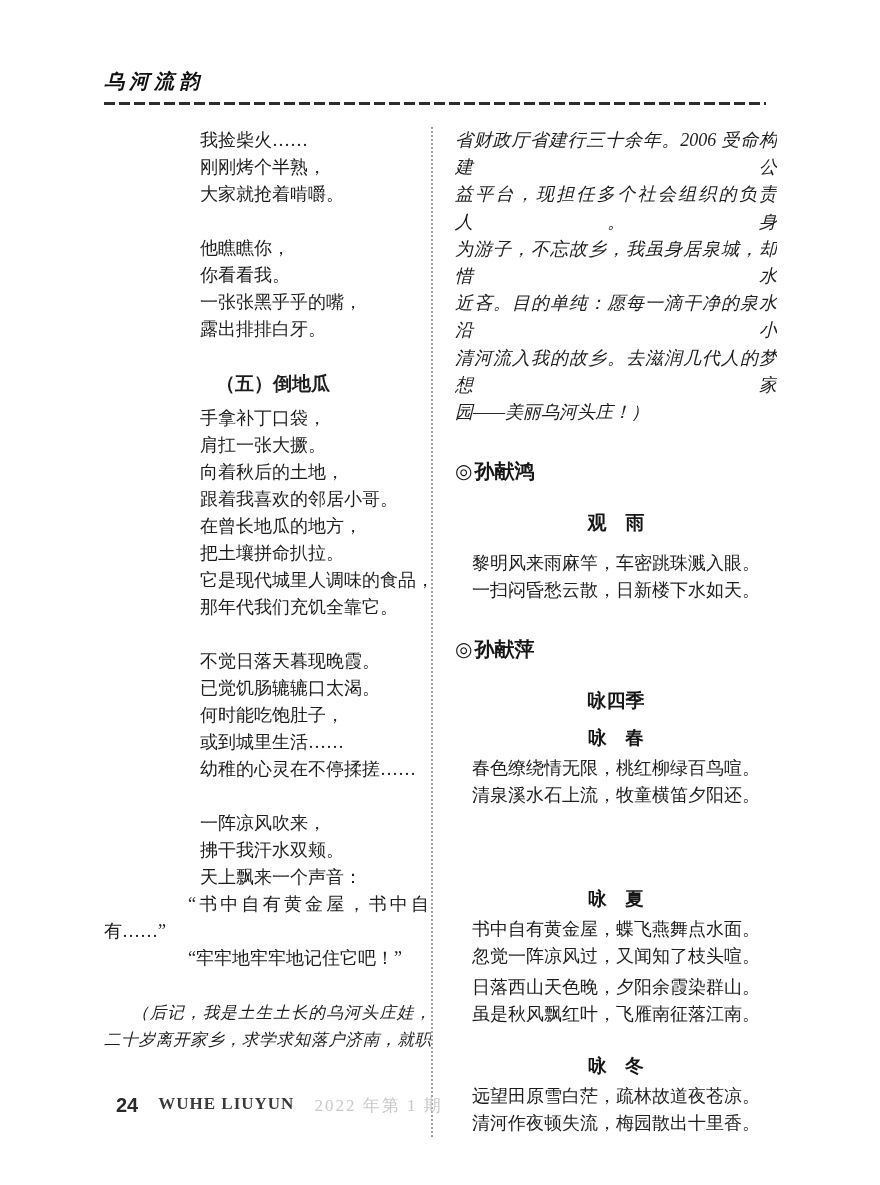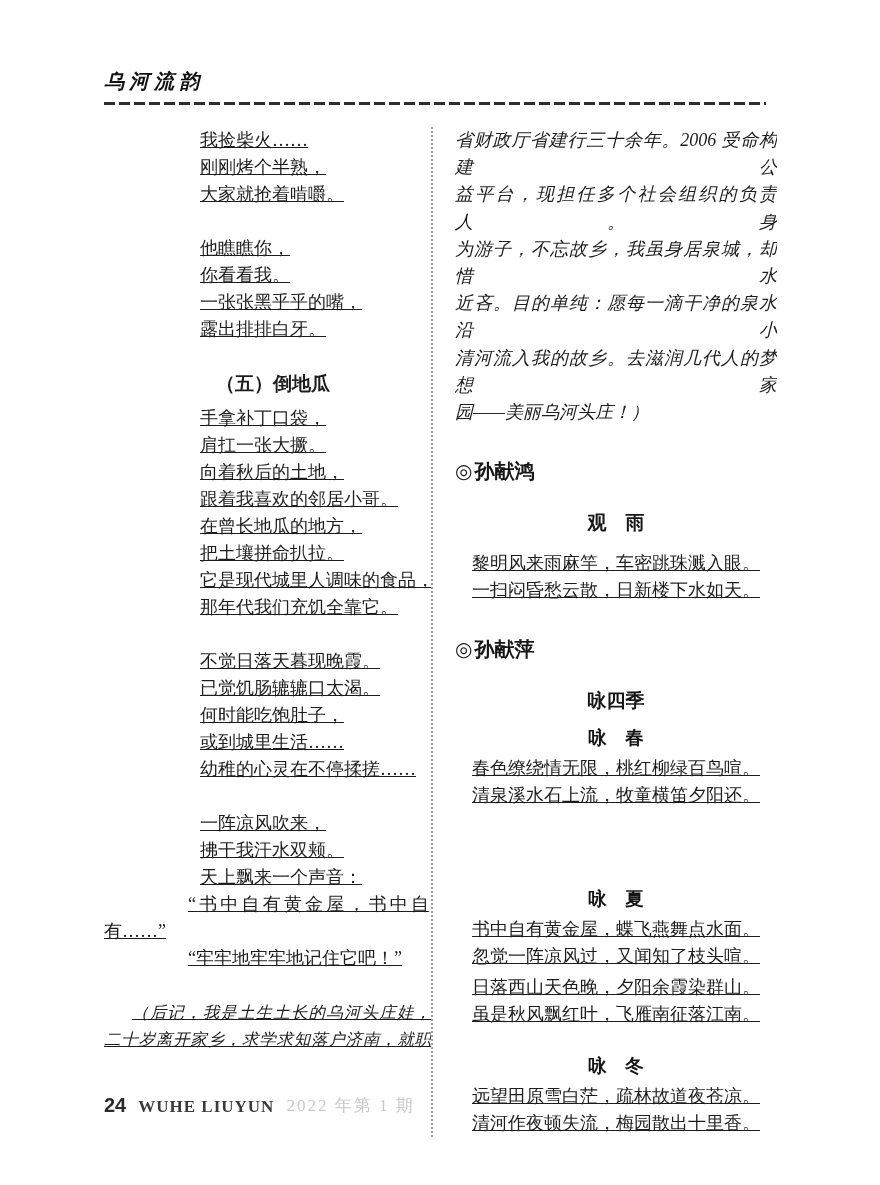--- a/index.html
+++ b/index.html
@@ -25,21 +25,21 @@
 
   
   .columns{display:flex;margin:22px 0 0 104px;}
   .col-left{
     width:329px;min-height:953px;box-sizing:border-box;
     border-right:2px dotted #9f9f9f;
     overflow:hidden;
   }
   .col-right{width:322px;margin-left:22px;overflow:hidden;}
 
-  .line{font-size:18px;line-height:27px;white-space:nowrap;text-decoration:underline;}
+  .line{font-size:18px;line-height:27px;white-space:nowrap;}
   .indent{padding-left:96px;}
   .gap{height:27px;}
   .section-title{
     font-family:Liberation Mono, monospace;
     font-weight:bold;font-size:19px;line-height:27px;
     padding-left:112px;margin:29px 0 6px 0;
   }
   .just{white-space:normal;text-align:justify;text-align-last:justify;}
   .quote1{padding-left:84px;padding-right:2px;}
   .quote3{padding-left:84px;}
@@ -71,22 +71,22 @@
   }
   .m10{margin-top:10px;}
   .m76{margin-top:76px;}
   .m24{margin-top:24px;}
   .poem-block{margin-top:14px;}
   .sub-block{margin-top:4px;}
   .center{text-align:center;white-space:nowrap;}
 
   
   .footer{
-    position:absolute;left:104px;bottom:68px;
-    display:flex;align-items:flex-end;gap:12px;
+    position:absolute;left:116px;bottom:68px;
+    display:flex;align-items:flex-start;gap:20px;
   }
   .pg{font-family:"Liberation Sans","DejaVu Sans",sans-serif;font-weight:bold;font-size:20px;color:#2a2a2a;}
   .jn{font-size:17px;letter-spacing:1px;color:#3a3a3a;font-weight:600;}
   .iss{font-size:17px;color:#c9c9c9;letter-spacing:2px;}
 </style>
 </head>
 <body>
 
 <div class="page">
 

